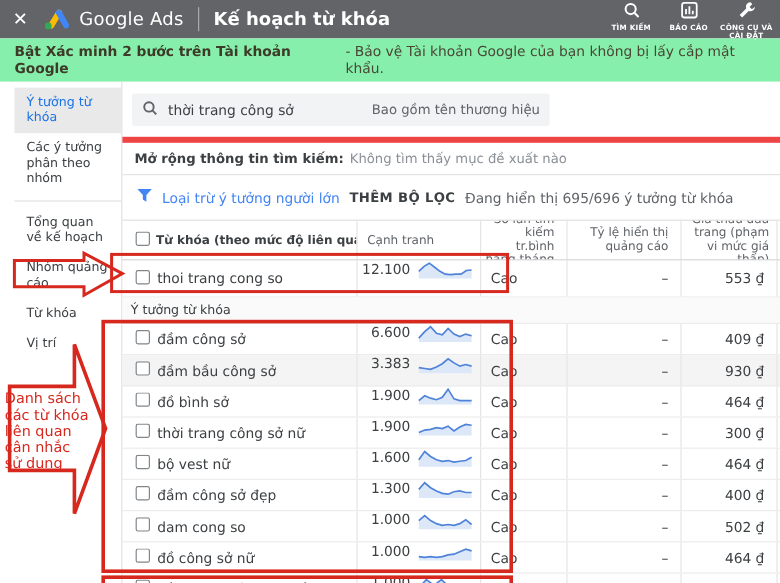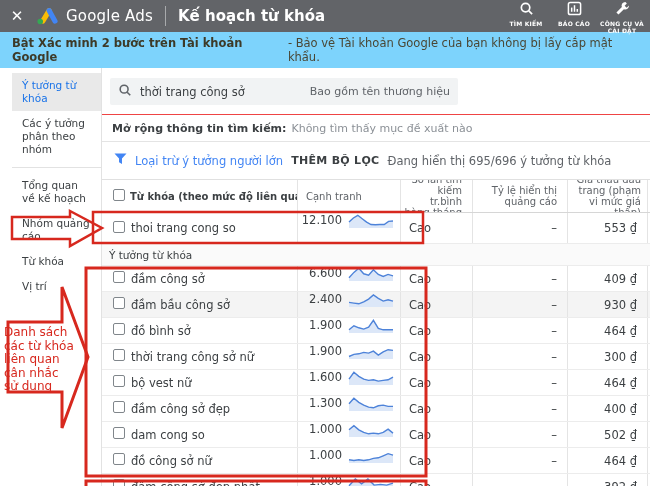--- a/index.html
+++ b/index.html
@@ -11,34 +11,34 @@
   .close-x { width: 34px; text-align: center; font-size: 15px; cursor: pointer; }
   .logo { margin: 0 8px 0 2px; display: flex; align-items: center; }
   .brand { font-size: 15px; letter-spacing: .2px; }
   .tb-sep { width: 1px; height: 20px; background: rgba(255,255,255,.45); margin: 0 12px; }
   .tb-title { font-size: 15px; font-weight: bold; }
   .tb-actions { margin-left: auto; display: flex; align-items: flex-start; padding-right: 4px; }
   .tb-btn { width: 48px; display: flex; flex-direction: column; align-items: center; gap: 1px; padding-top: 3px; cursor: pointer; }
   .tb-btn .lbl { font-size: 6px; font-weight: bold; text-align: center; line-height: 7px; letter-spacing: .2px; }
 
   
-  .banner { height: 36px; background: #7dd3fc; display: flex; align-items: center; padding: 0 12px; font-size: 11.5px; color: #4a4735; }
+  .banner { height: 36px; background: #86efac; display: flex; align-items: center; padding: 0 12px; font-size: 11.5px; color: #4a4735; }
   .banner b { color: #3d3a28; margin-right: 4px; }
 
   
   .page-body { display: flex; height: 418px; margin-left: 12px; }
   .sidebar { width: 90px; border-right: 1px solid #e2e2e2; padding-top: 5px; flex-shrink: 0; }
   .sb-item { padding: 6px 10px; font-size: 10.5px; line-height: 13px; color: #3c4043; cursor: pointer; }
   .sb-item.selected { background: #e9e9e9; color: #1a73e8; }
   .sb-divider { height: 1px; background: #e2e2e2; margin: 5px 0; }
 
   .content { flex: 1; min-width: 0; }
 
   
-  .search-wrap { padding: 10px 0 9px 8px; border-bottom: 1px solid #ef4444; }
+  .search-wrap { padding: 10px 0 9px 8px; border-bottom: 5px solid #ef4444; }
   .search-box { width: 348px; height: 27px; background: #f1f3f4; border-radius: 2px; display: flex; align-items: center; padding: 0 8px; }
   .search-box .q { flex: 1; font-size: 11.5px; color: #3c4043; margin-left: 8px; }
   .search-box .brandf { font-size: 11px; color: #5f6368; cursor: pointer; }
 
   .refine-row { height: 27px; display: flex; align-items: center; padding-left: 10px; border-bottom: 1px solid #e4e4e4; font-size: 11px; }
   .refine-row b { color: #3c4043; margin-right: 5px; }
   .refine-row .muted { color: #8b9096; }
 
   .filter-row { height: 37px; display: flex; align-items: center; padding-left: 12px; gap: 8px; }
   .filter-row .excl { color: #4285f4; font-size: 11.5px; cursor: pointer; }
@@ -221,21 +221,21 @@
             </div>
             <div class="c bL compcell">Cao</div>
             <div class="c bL r" style="justify-content:flex-end;">–</div>
             <div class="c bL r" style="justify-content:flex-end;">409 ₫</div>
             <div class="c bL"></div>
           </div>
           <div class="grid-row trow hl">
             <div class="c"><span class="cbx"></span></div>
             <div class="c kwcell">đầm bầu công sở</div>
             <div class="c bL volcell">
-              <span class="num">2.400</span>
+              <span class="num">3.383</span>
               <svg width="46" height="16" viewBox="0 0 46 16">
                 <polygon points="1.0,10.4 5.9,11.1 10.8,11.8 15.7,9.8 20.6,7.1 25.4,3.0 30.3,6.4 35.2,9.1 40.1,7.8 45.0,9.1 45,15 1,15" fill="#dce7f8"></polygon>
                 <polyline points="1.0,10.4 5.9,11.1 10.8,11.8 15.7,9.8 20.6,7.1 25.4,3.0 30.3,6.4 35.2,9.1 40.1,7.8 45.0,9.1" fill="none" stroke="#4e83d9" stroke-width="1.4"></polyline>
               </svg>
             </div>
             <div class="c bL compcell">Cao</div>
             <div class="c bL r" style="justify-content:flex-end;">–</div>
             <div class="c bL r" style="justify-content:flex-end;">930 ₫</div>
             <div class="c bL"></div>
           </div>

